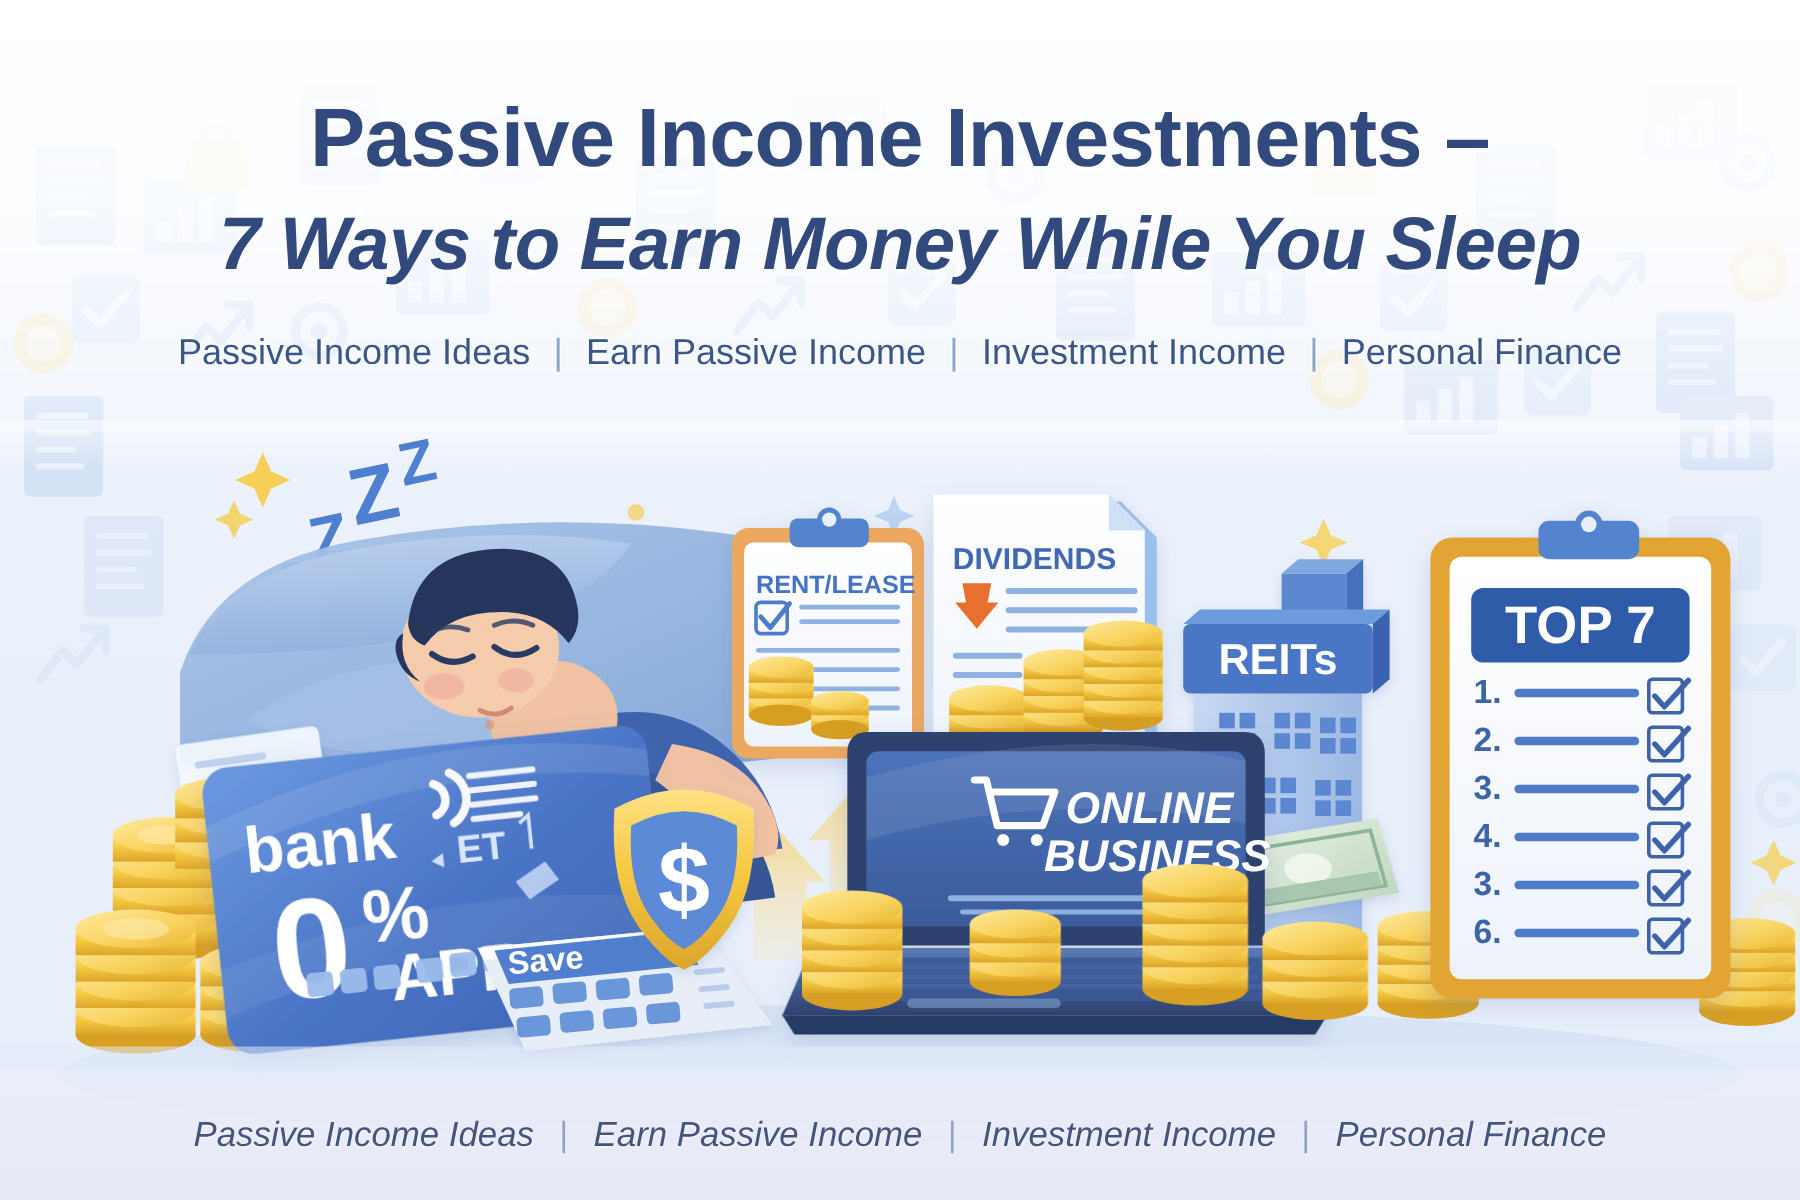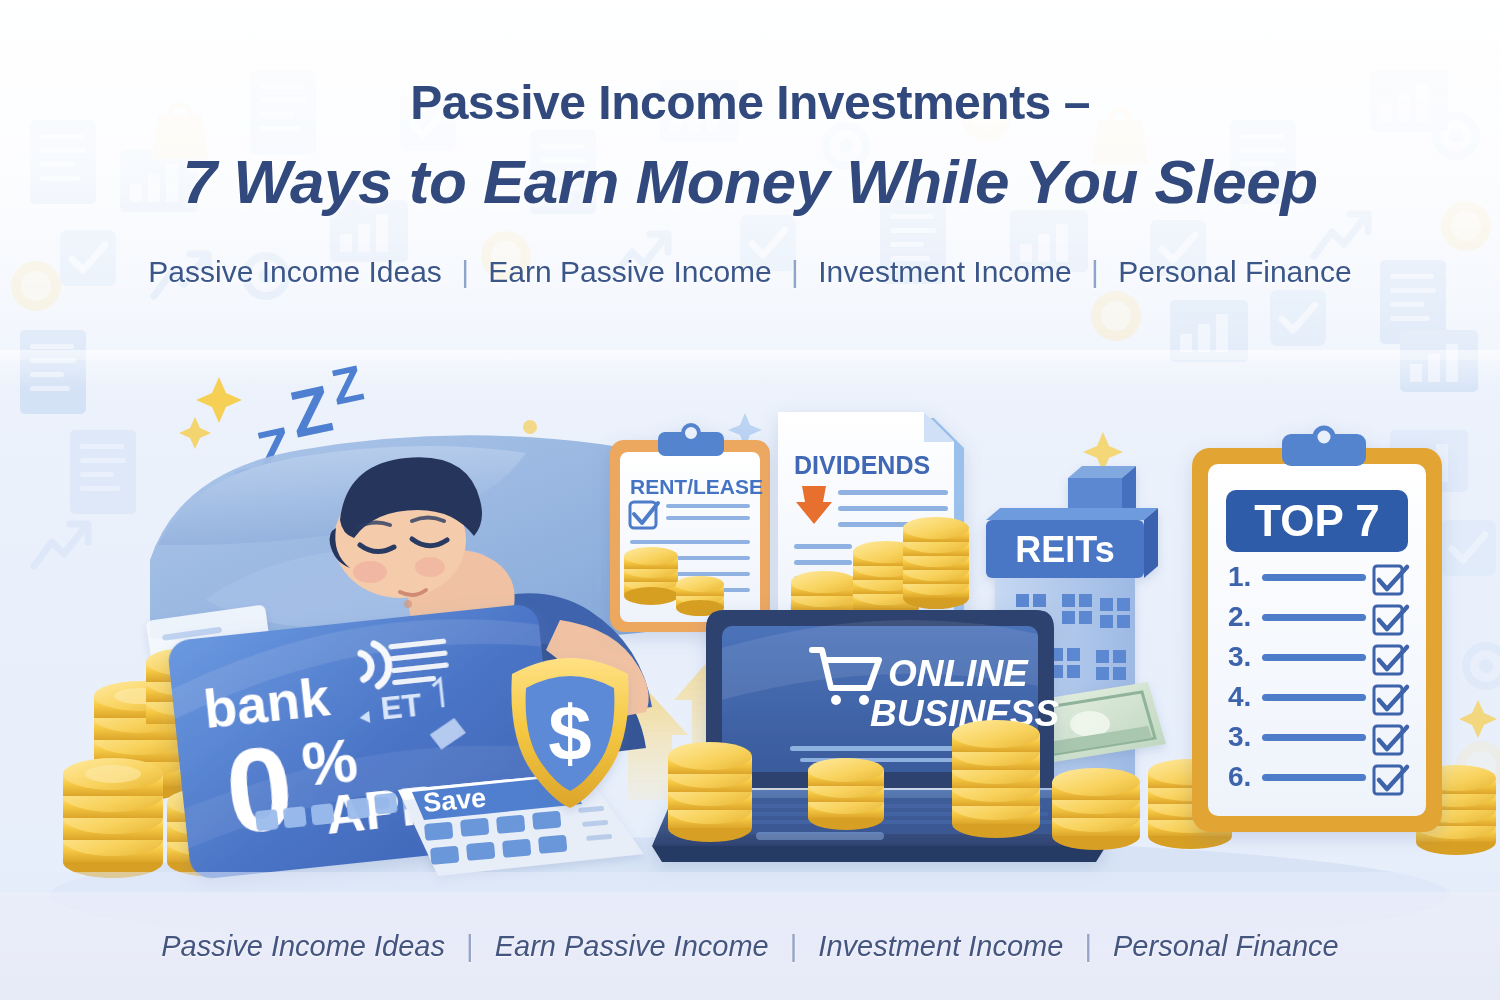--- a/index.html
+++ b/index.html
@@ -30,21 +30,21 @@
     pointer-events:none;
   }
 
   
   .header { position:absolute; left:0; right:0; top:78px; text-align:center; z-index:20; }
   .title-l1, .title-l2 {
     color:#31497c; letter-spacing:-.5px; line-height:1.06;
     text-shadow:0 2px 5px rgba(255,255,255,.9);
     white-space:nowrap;
   }
-  .title-l1 { font-size:48px; font-weight:700; }
+  .title-l1 { font-size:69px; font-weight:700; }
   .title-l2 { font-size:62px; font-weight:700; font-style:italic; margin-top:20px; }
 
   .subtitle {
     margin-top:40px; font-size:30px; color:#3b5689; font-weight:400;
     white-space:nowrap; text-shadow:0 1px 3px rgba(255,255,255,.9);
   }
   .subtitle .sep { color:#8fa4c9; padding:0 11px; font-weight:300; }
 
   
   .caption-band {

